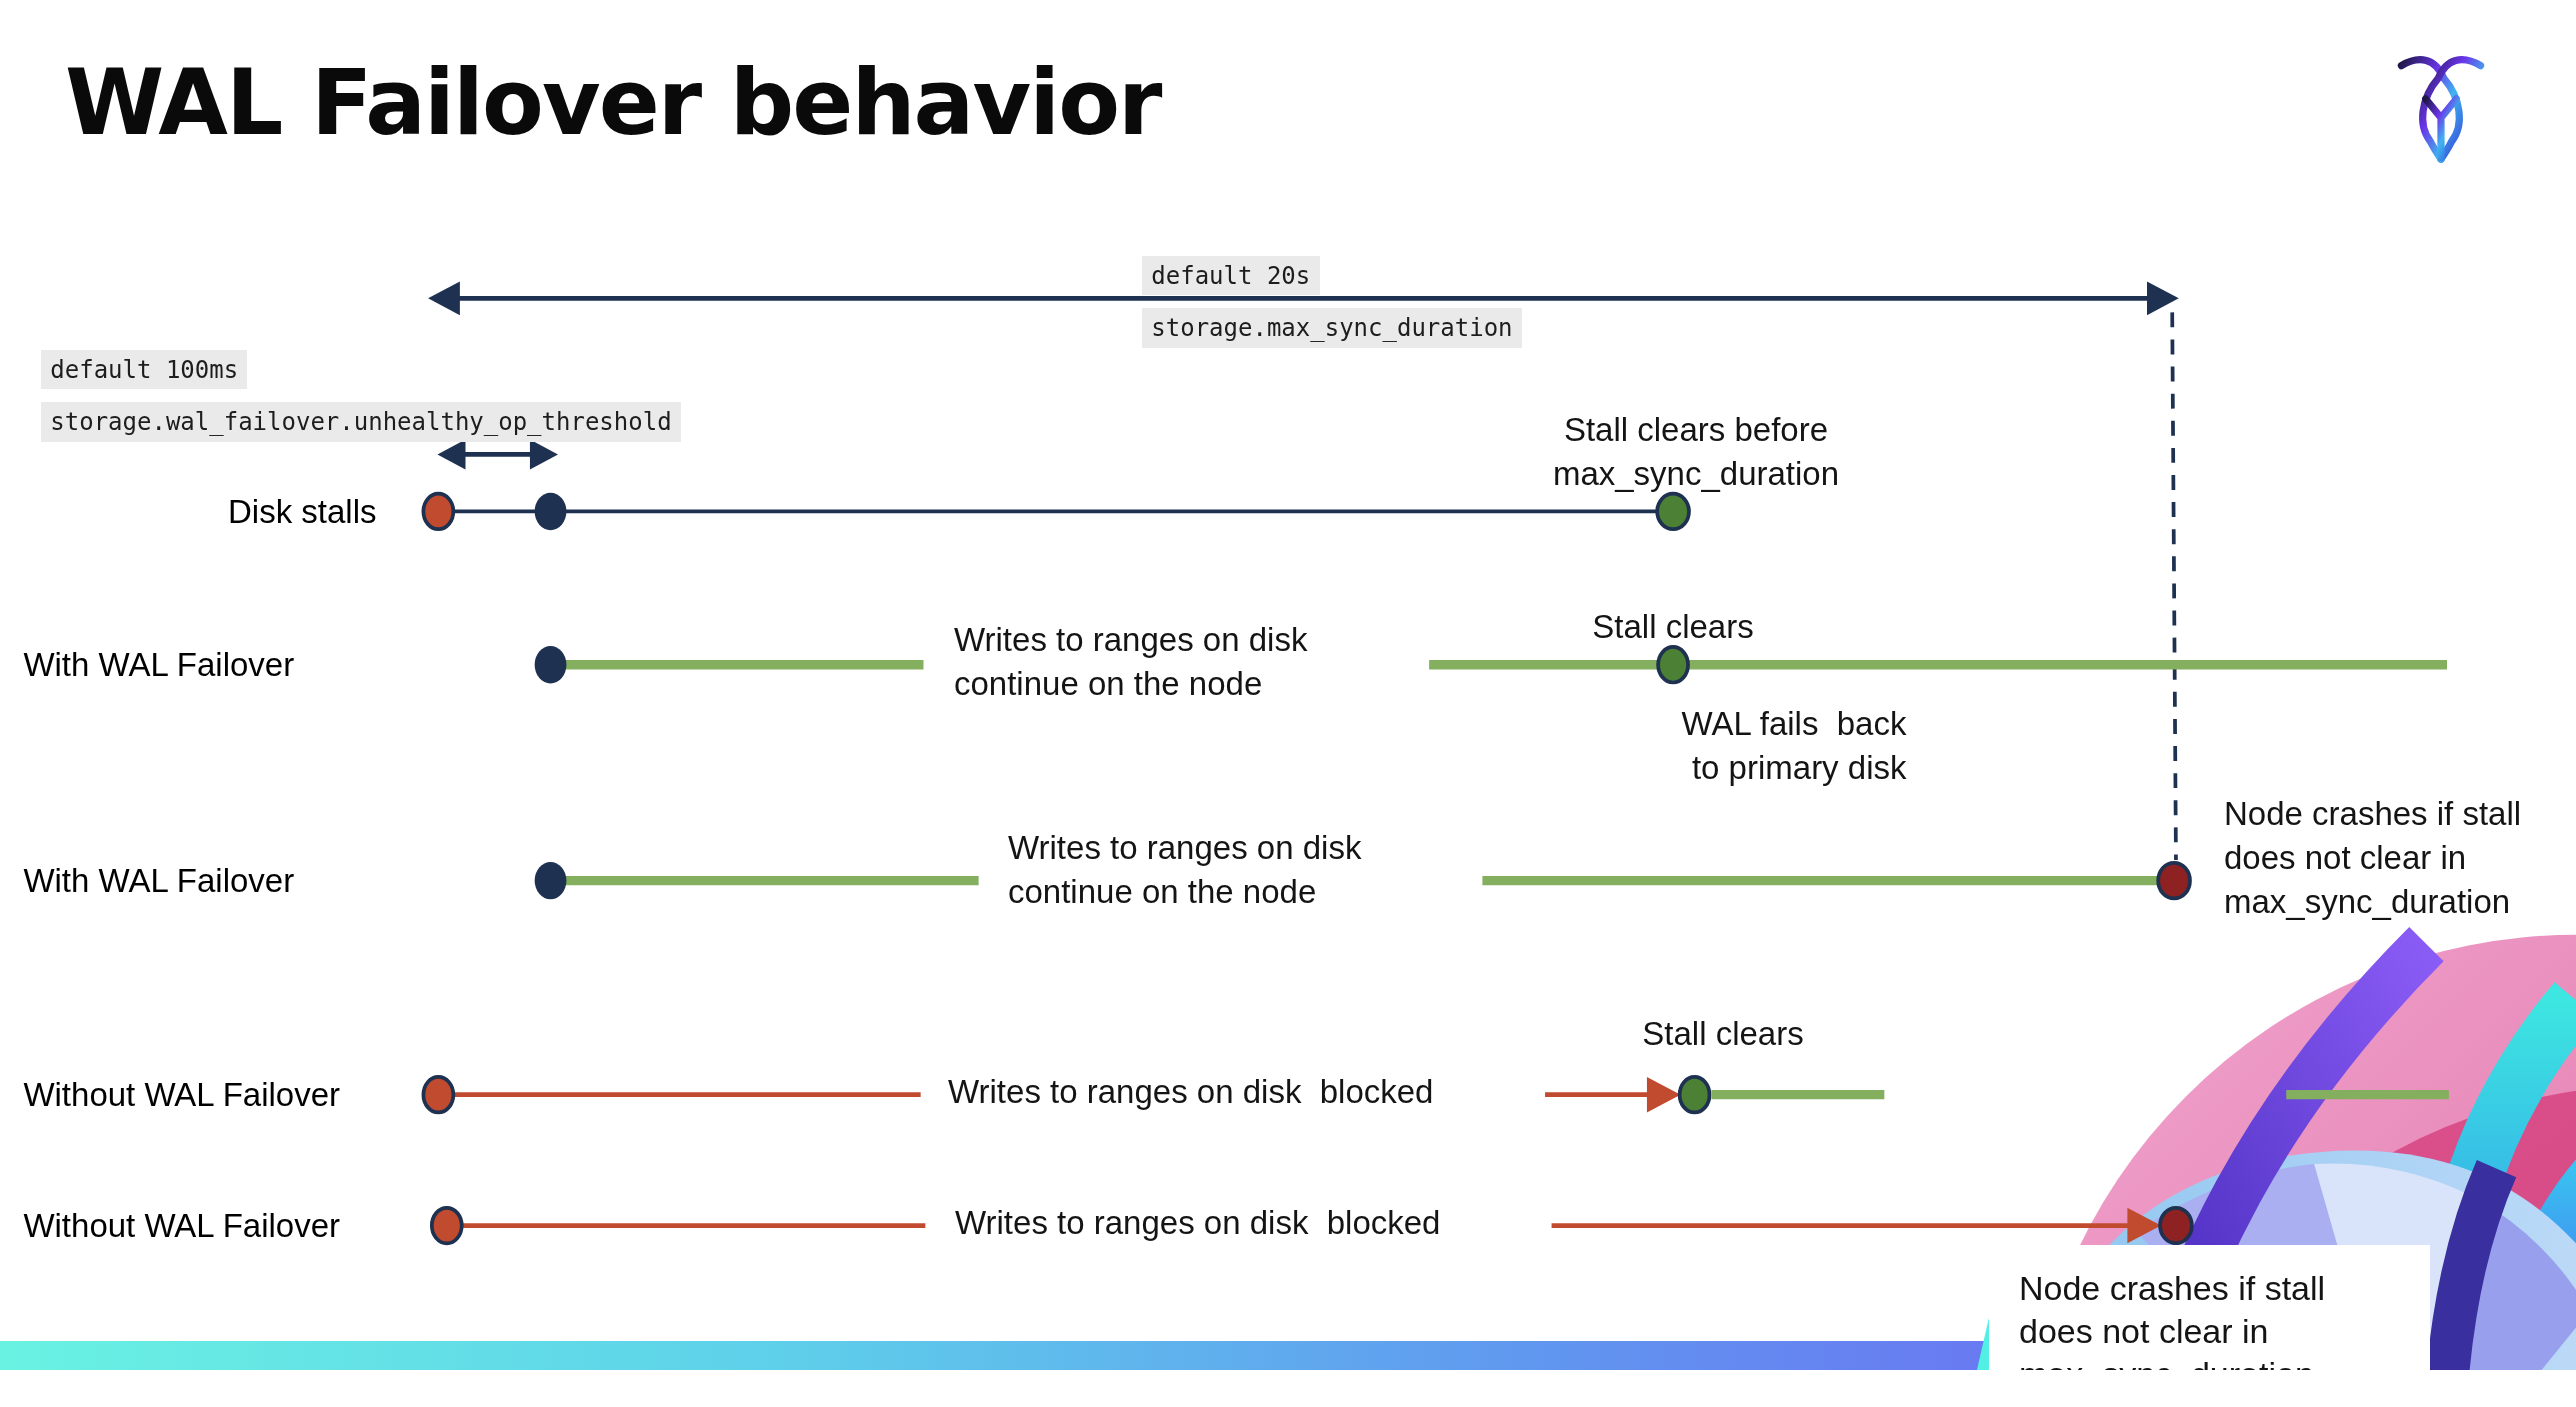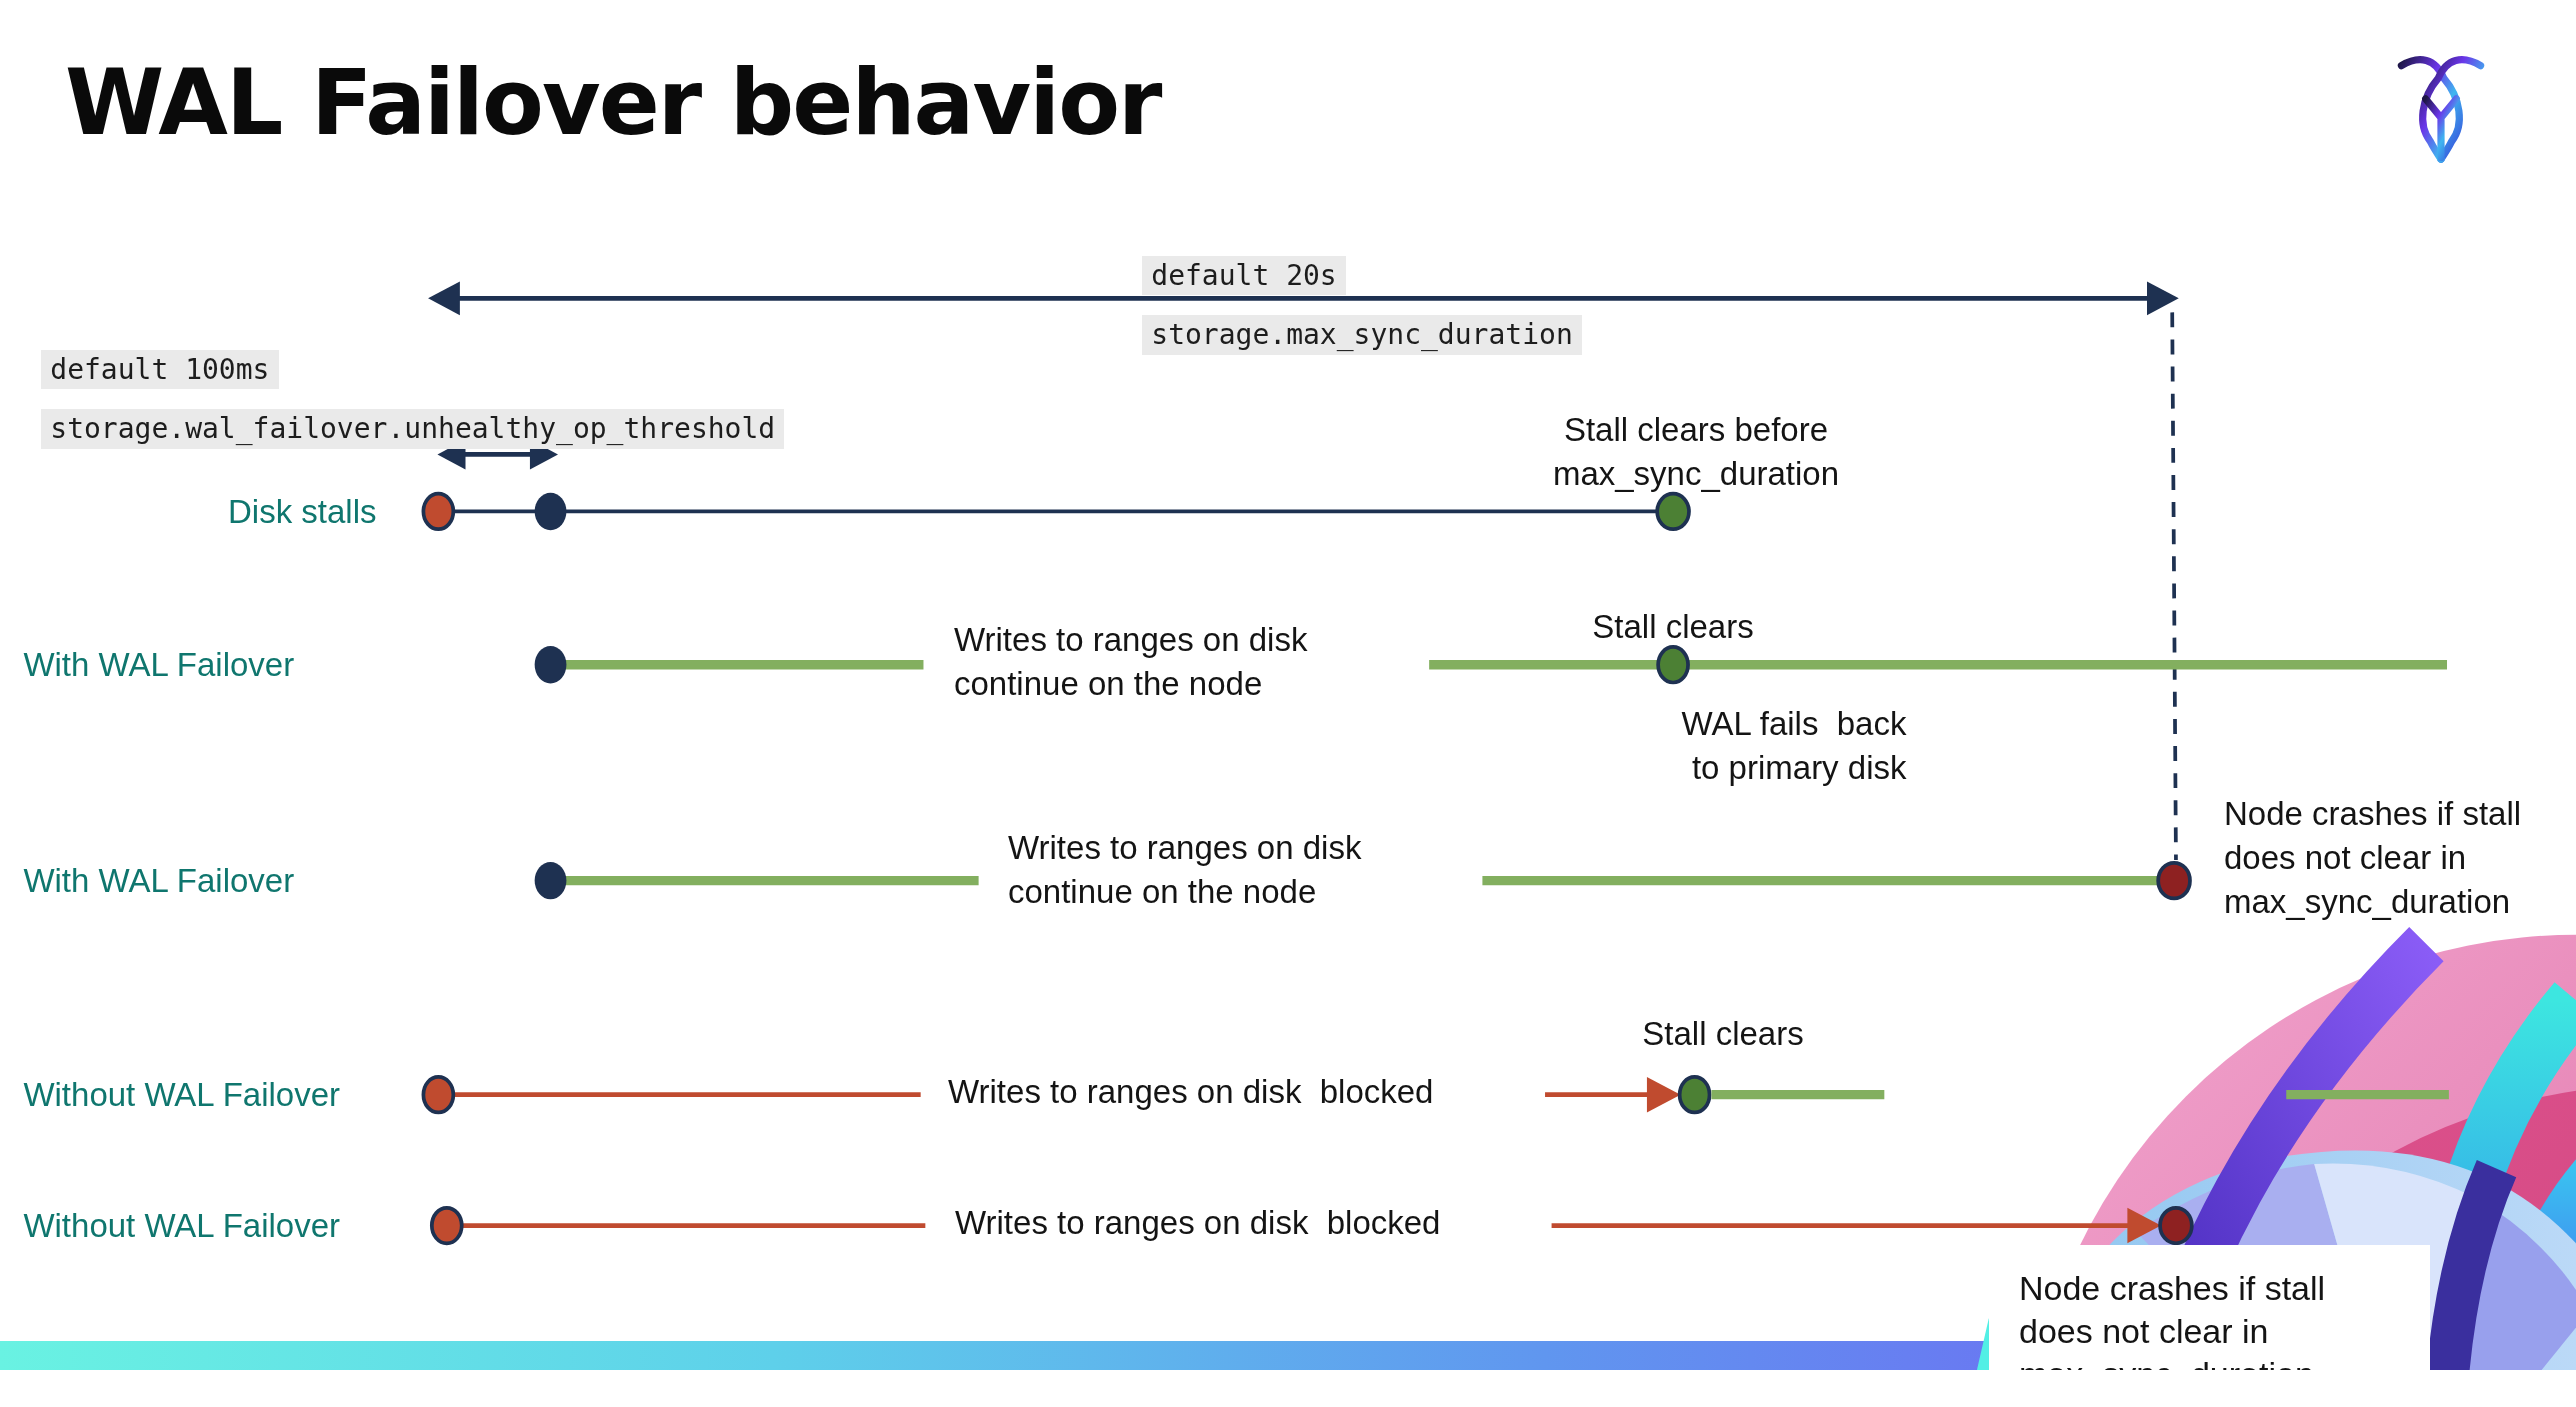--- a/index.html
+++ b/index.html
@@ -14,26 +14,26 @@
   }
   .abs{position:absolute;}
   .title{
     font-family:"DejaVu Sans", sans-serif; font-weight:bold;
     font-size:90px; letter-spacing:-1.9px; color:#0a0a0a; white-space:pre;
   }
   .note{
     font-size:33px; line-height:44px; white-space:pre; color:#141414;
   }
   .note.center{text-align:center; transform:translateX(-50%);}
-  .rowlabel{font-size:33px; line-height:44px; white-space:pre; color:#0f766e;}
+  .rowlabel{font-size:33px; line-height:44px; white-space:pre; color:#000000;}
   .codeblock{display:flex; flex-direction:column; align-items:flex-start;}
   .codeline{
     display:inline-block; background:var(--code-bg); color:#1d1d1d;
-    font-family:"DejaVu Sans Mono", monospace; font-size:28px; line-height:32px;
-    padding:3.7px 9.3px; margin-bottom:20px; white-space:pre;
+    font-family:"DejaVu Sans Mono", monospace; font-size:24px; line-height:32px;
+    padding:3.7px 9.3px; margin-bottom:13px; white-space:pre;
   }
   .layer{position:absolute; inset:0;}.z2{z-index:2}.z3{z-index:3}.z4{z-index:4}
   .bottom-bar{
     position:absolute; left:0; bottom:0; width:100%; height:29px; z-index:1;
     background:linear-gradient(90deg,#69F2E2 0%,#5ED0EA 30%,#6096EF 60%,#6B72F2 82%,#7A55F3 100%);
   }
   .notebox{
     position:absolute; left:1989px; top:1245px; width:441px; height:163px;
     background:#ffffff; z-index:5; box-sizing:border-box; padding:21.5px 0 0 30px;
   }

